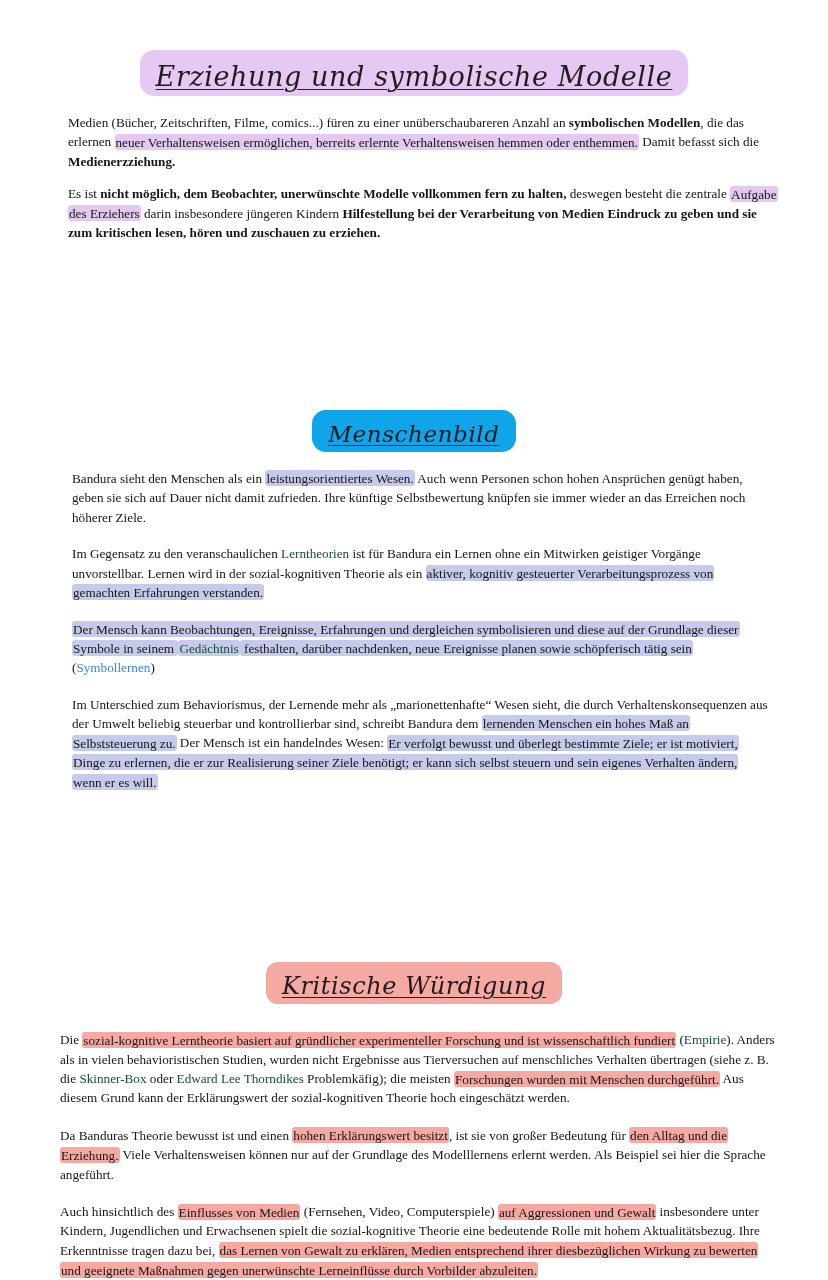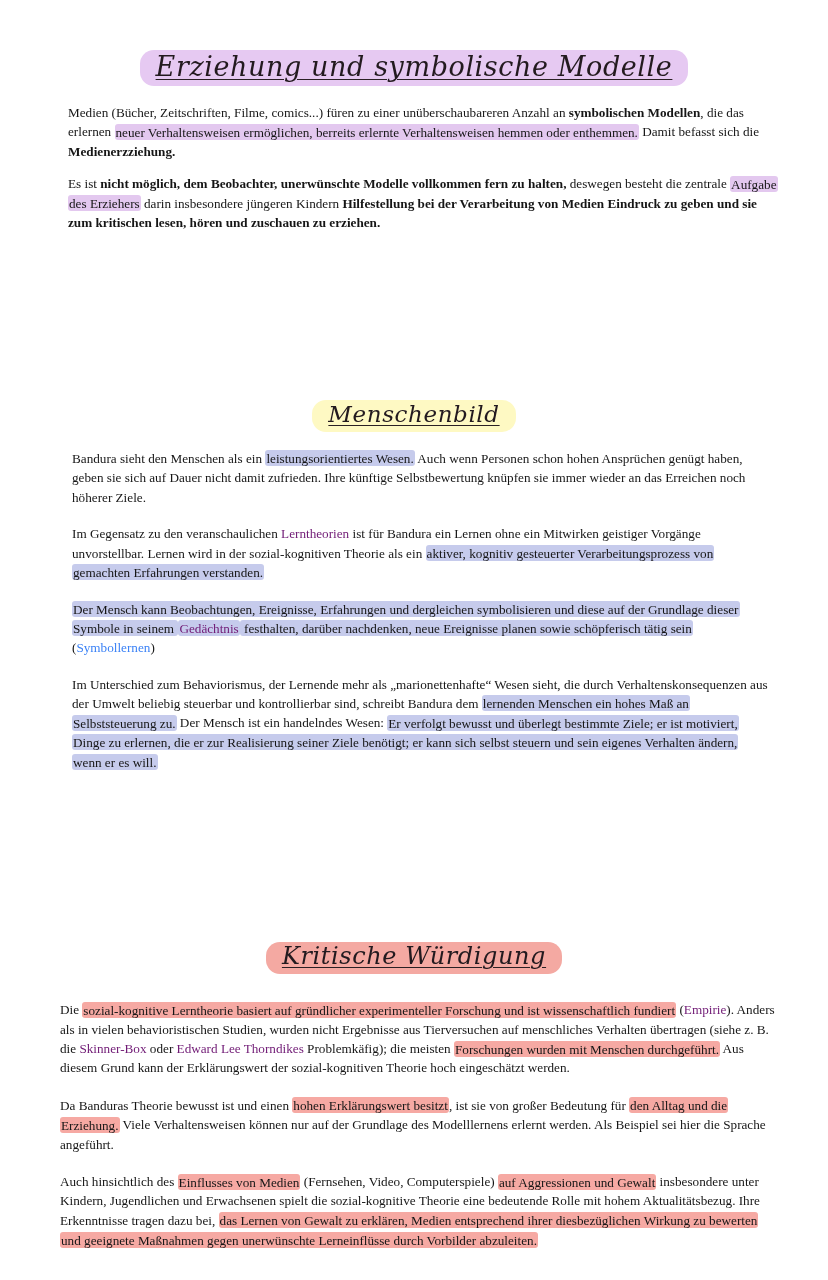--- a/index.html
+++ b/index.html
@@ -30,31 +30,31 @@
     margin: 0;
   }
   .head-pill {
     display: inline-block;
     font-family: "DejaVu Serif", "Liberation Serif", serif;
     font-style: italic;
     font-weight: 400;
     color: #231a1f;
     letter-spacing: 0.6px;
     border-radius: 14px;
-    padding: 1px 16px 4px 16px;
+    padding: 11px 16px 4px 16px;
     line-height: 1.15;
     text-decoration: underline;
     text-decoration-thickness: 1.4px;
     text-underline-offset: 3px;
     text-decoration-color: #2a2024;
     white-space: nowrap;
   }
   .head-purple { background: #e6c9f2; }
-  .head-blue   { background: #fef9c3; text-align: right; }
-  .head-red    { background: #f4a9a2; }
+  .head-blue   { background: #0ea5e9; text-align: right; }
+  .head-red    { background: #f4a9a2; border-radius: 12px; }
 
   .head-1 { font-size: 27px; }
   .head-2 { font-size: 23px; }
   .head-3 { font-size: 24px; }
 
   
   .para {
     font-size: 13.2px;
     line-height: 1.47;
     color: #161616;
@@ -70,21 +70,21 @@
   .hl-blue   { background: #c6cbec; }
   .hl-red    { background: #f6a9a3; }
   .hl-purple, .hl-blue, .hl-red {
     border-radius: 3px;
     padding: 0.5px 1px;
     box-decoration-break: clone;
     -webkit-box-decoration-break: clone;
   }
 
   
-  .lk-blue { color: #701a75; }
+  .lk-blue { color: #14532d; }
   .lk-red  { color: #3b82f6; }
 
   
   .block-title-1 { padding-top: 50px; }
   .body-1 {
     padding: 17px 48px 0 68px;
   }
   .block-title-2 { padding-top: 168px; }
   .body-2 {
     padding: 17px 60px 0 72px;

